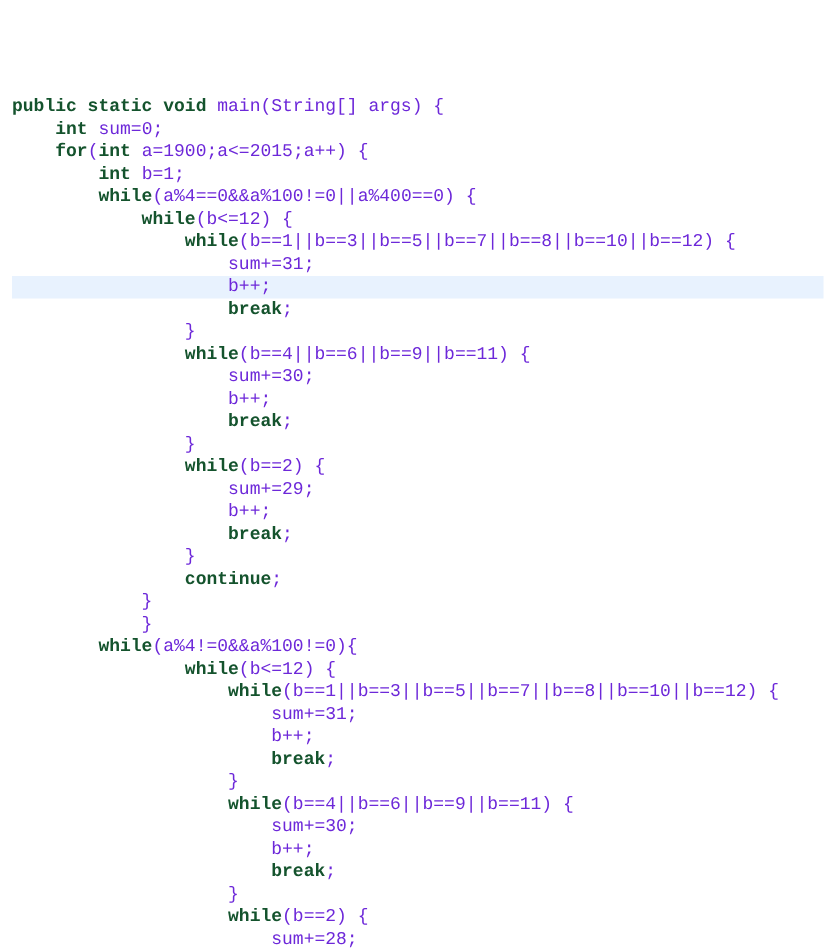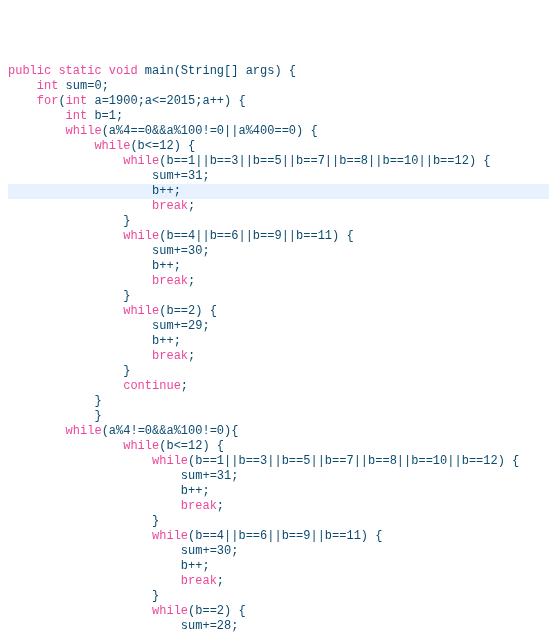--- a/index.html
+++ b/index.html
@@ -8,22 +8,22 @@
     font-size: 12px;
     line-height: 15px;
     background: #ffffff;
     color: #000000;
     white-space: pre;
     padding: 4px 8px;
     width: 557px;
   }
   .code-line { white-space: pre; }
   .highlight-line { background: #e8f2fe; }
-  .kw { color: #ec4899; font-weight: normal; }
-  .plain { color: #0c4a6e; }
+  .kw { color: #14532d; font-weight: bold; }
+  .plain { color: #6d28d9; }
 </style>
 </head>
 <body>
 
 
 
 <div id="code-container"><div class="code-line"><span class="kw">public static void</span><span class="plain"> main(String[] args) {</span></div><div class="code-line"><span class="kw">    int</span><span class="plain"> sum=0;</span></div><div class="code-line"><span class="kw">    for</span><span class="plain">(</span><span class="kw">int</span><span class="plain"> a=1900;a&lt;=2015;a++) {</span></div><div class="code-line"><span class="kw">        int</span><span class="plain"> b=1;</span></div><div class="code-line"><span class="kw">        while</span><span class="plain">(a%4==0&amp;&amp;a%100!=0||a%400==0) {</span></div><div class="code-line"><span class="kw">            while</span><span class="plain">(b&lt;=12) {</span></div><div class="code-line"><span class="kw">                while</span><span class="plain">(b==1||b==3||b==5||b==7||b==8||b==10||b==12) {</span></div><div class="code-line"><span class="plain">                    sum+=31;</span></div><div class="code-line highlight-line"><span class="plain">                    b++;</span></div><div class="code-line"><span class="kw">                    break</span><span class="plain">;</span></div><div class="code-line"><span class="plain">                }</span></div><div class="code-line"><span class="kw">                while</span><span class="plain">(b==4||b==6||b==9||b==11) {</span></div><div class="code-line"><span class="plain">                    sum+=30;</span></div><div class="code-line"><span class="plain">                    b++;</span></div><div class="code-line"><span class="kw">                    break</span><span class="plain">;</span></div><div class="code-line"><span class="plain">                }</span></div><div class="code-line"><span class="kw">                while</span><span class="plain">(b==2) {</span></div><div class="code-line"><span class="plain">                    sum+=29;</span></div><div class="code-line"><span class="plain">                    b++;</span></div><div class="code-line"><span class="kw">                    break</span><span class="plain">;</span></div><div class="code-line"><span class="plain">                }</span></div><div class="code-line"><span class="kw">                continue</span><span class="plain">;</span></div><div class="code-line"><span class="plain">            }</span></div><div class="code-line"><span class="plain">            }</span></div><div class="code-line"><span class="kw">        while</span><span class="plain">(a%4!=0&amp;&amp;a%100!=0){</span></div><div class="code-line"><span class="kw">                while</span><span class="plain">(b&lt;=12) {</span></div><div class="code-line"><span class="kw">                    while</span><span class="plain">(b==1||b==3||b==5||b==7||b==8||b==10||b==12) {</span></div><div class="code-line"><span class="plain">                        sum+=31;</span></div><div class="code-line"><span class="plain">                        b++;</span></div><div class="code-line"><span class="kw">                        break</span><span class="plain">;</span></div><div class="code-line"><span class="plain">                    }</span></div><div class="code-line"><span class="kw">                    while</span><span class="plain">(b==4||b==6||b==9||b==11) {</span></div><div class="code-line"><span class="plain">                        sum+=30;</span></div><div class="code-line"><span class="plain">                        b++;</span></div><div class="code-line"><span class="kw">                        break</span><span class="plain">;</span></div><div class="code-line"><span class="plain">                    }</span></div><div class="code-line"><span class="kw">                    while</span><span class="plain">(b==2) {</span></div><div class="code-line"><span class="plain">                        sum+=28;</span></div></div>
 
 
 

